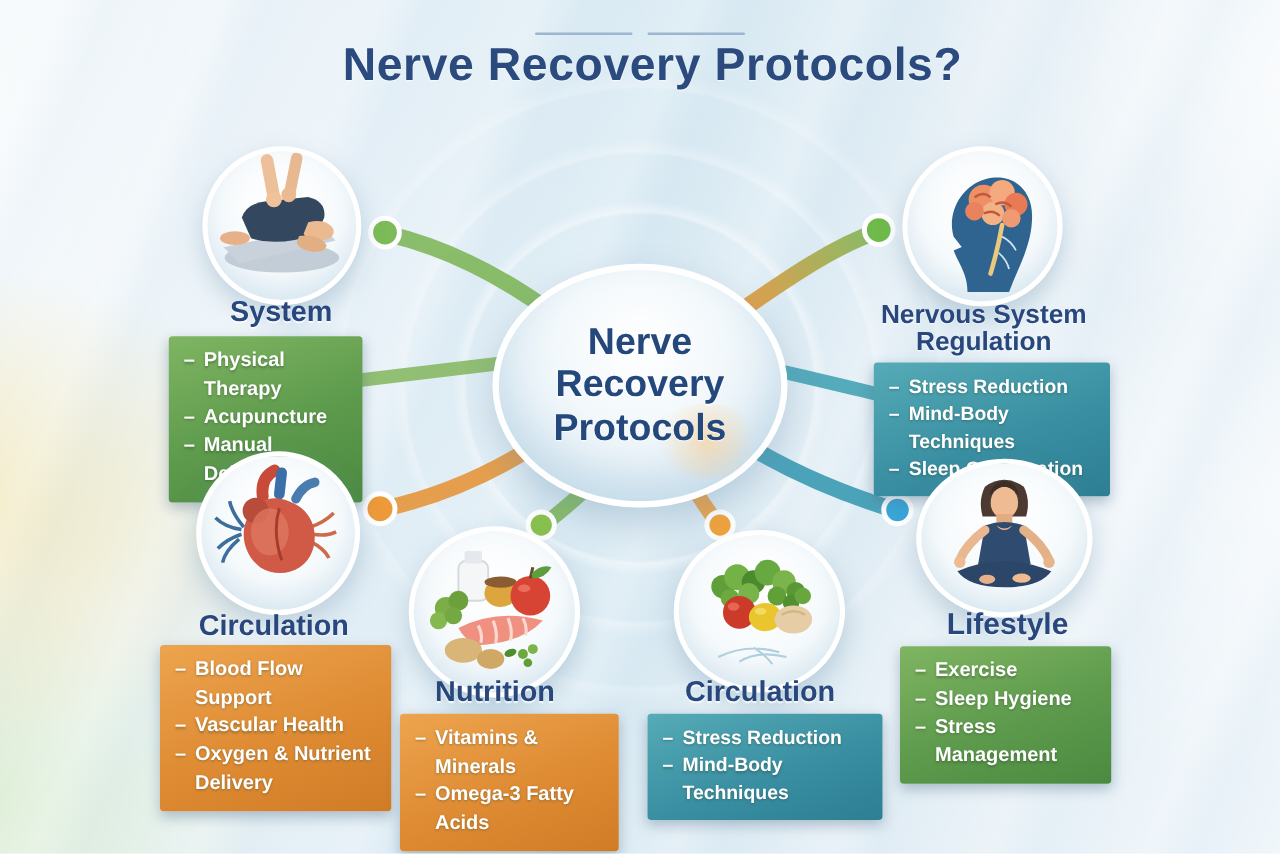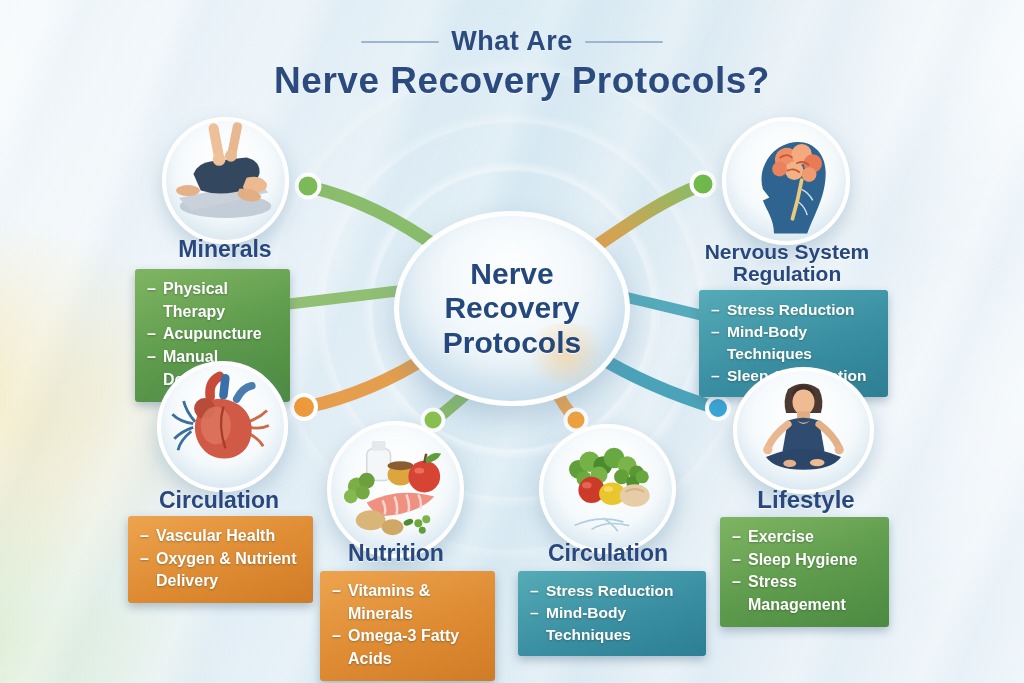--- a/index.html
+++ b/index.html
@@ -116,21 +116,20 @@
 </head>
 <body>
 
 <div class="stage">
   <div class="waves"></div>
   <div class="rings"></div>
 
   <header class="title-block">
     <div class="eyebrow-row">
       <span class="eyebrow-line"></span>
-      <span class="eyebrow">What Are</span>
       <span class="eyebrow-line"></span>
     </div>
     <h1 class="main-title">Nerve Recovery Protocols?</h1>
   </header>
 
   <svg class="branches" width="1024" height="683" viewBox="0 0 1024 683">
     <defs>
       <linearGradient id="ogGrad" gradientUnits="userSpaceOnUse" x1="596" y1="250" x2="705" y2="184">
         <stop offset="0" stop-color="#e5983f"></stop>
           <stop offset="1" stop-color="#7cb85a"></stop>
@@ -168,21 +167,21 @@
         <path d="M30 58 Q34 46 50 44 L88 40 Q104 44 102 58 L96 72 Q62 84 38 76 Z" fill="#33485f"></path>
         <ellipse cx="24" cy="76" rx="13" ry="6" fill="#e6b088"></ellipse>
         <path d="M88 62 Q104 58 110 68 Q112 76 100 78 Q88 80 84 72 Z" fill="#ecba90"></path>
         <path d="M80 74 Q98 72 104 82 Q104 88 92 88 Q80 86 78 80 Z" fill="#e2ae84"></path>
         <path d="M52 8 L58 40" stroke="#eec09a" stroke-width="11" stroke-linecap="round"></path>
         <path d="M78 6 L72 36" stroke="#e8b890" stroke-width="10" stroke-linecap="round"></path>
         <circle cx="58" cy="42" r="7" fill="#f0c29a"></circle>
         <circle cx="71" cy="38" r="6.5" fill="#eaba92"></circle>
       </svg>
     </div>
-    <div class="node-label">Minerals</div>
+    <div class="node-label">System</div>
     <div class="box box-green">
       <div class="li">Physical Therapy</div>
       <div class="li">Acupuncture</div>
       <div class="li">Manual Delivery</div>
     </div>
   </section>
 
   <section class="node n-nervous">
     <div class="photo">
       <svg viewBox="0 0 130 130">
@@ -215,20 +214,21 @@
         <path d="M66 32 L68 14" stroke="#3a6fa8" stroke-width="9" stroke-linecap="round"></path>
         <path d="M80 36 Q86 24 96 22" stroke="#4a7cb0" stroke-width="8" fill="none" stroke-linecap="round"></path>
         <path d="M42 48 C32 60 34 82 50 94 C66 104 88 98 94 80 C100 62 92 44 74 38 C58 32 48 38 42 48 Z" fill="#d05a46"></path>
         <circle cx="46" cy="46" r="11" fill="#b84c3a"></circle>
         <ellipse cx="58" cy="64" rx="16" ry="20" fill="#e07a62" opacity=".7"></ellipse>
         <path d="M66 44 Q60 64 68 88" stroke="#a83c2c" stroke-width="2.5" fill="none"></path>
       </svg>
     </div>
     <div class="node-label">Circulation</div>
     <div class="box box-orange">
+      <div class="li">Blood Flow Support</div>
       <div class="li">Vascular Health</div>
       <div class="li">Oxygen &amp; Nutrient Delivery</div>
     </div>
   </section>
 
   <section class="node n-nutrition">
     <div class="photo">
       <svg viewBox="0 0 130 130">
         <rect x="36" y="24" width="24" height="32" rx="6" fill="#f4f6f8" stroke="#d2d9df" stroke-width="1.5"></rect>
         <rect x="41" y="16" width="14" height="10" rx="2" fill="#e4e9ed"></rect>

